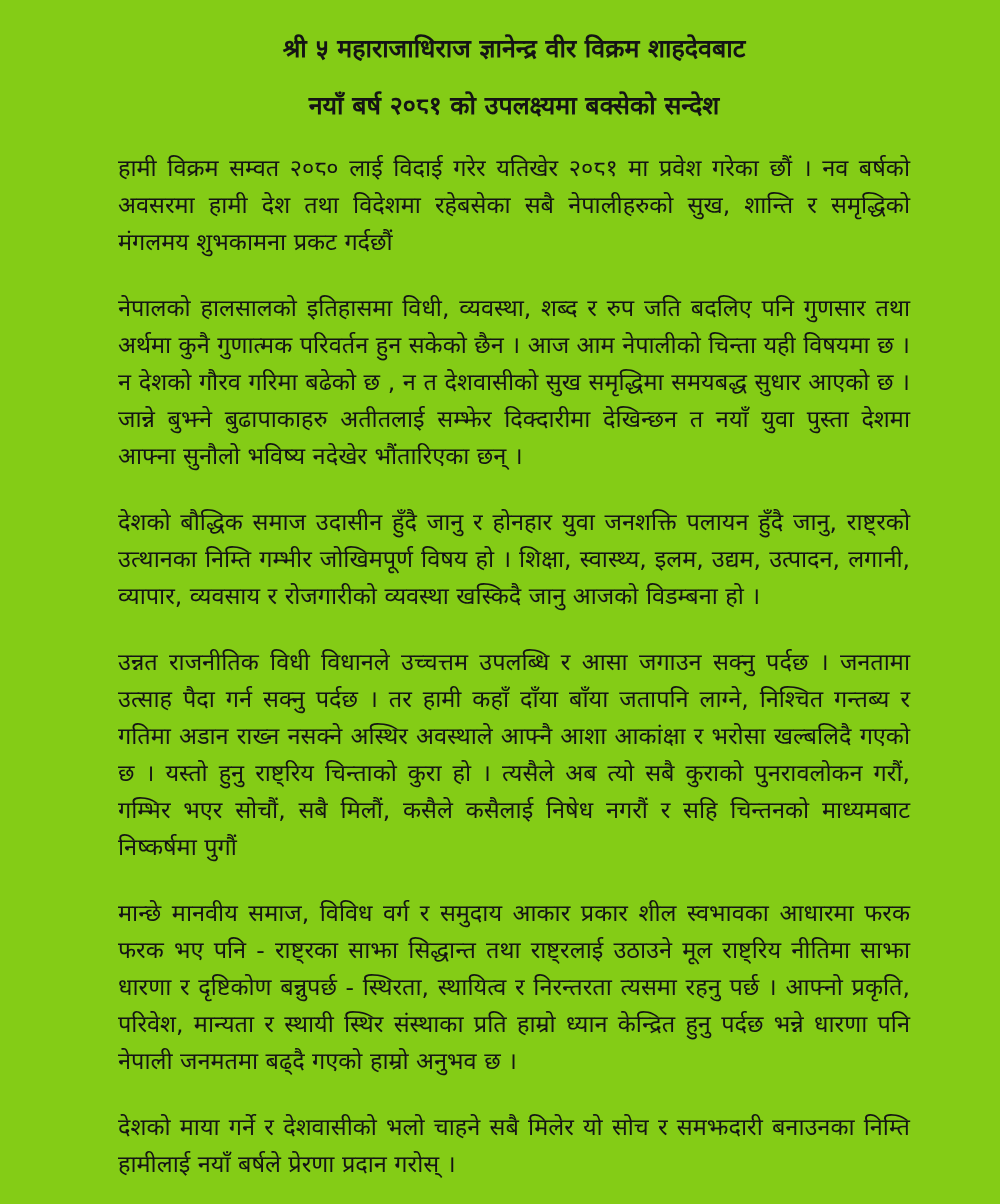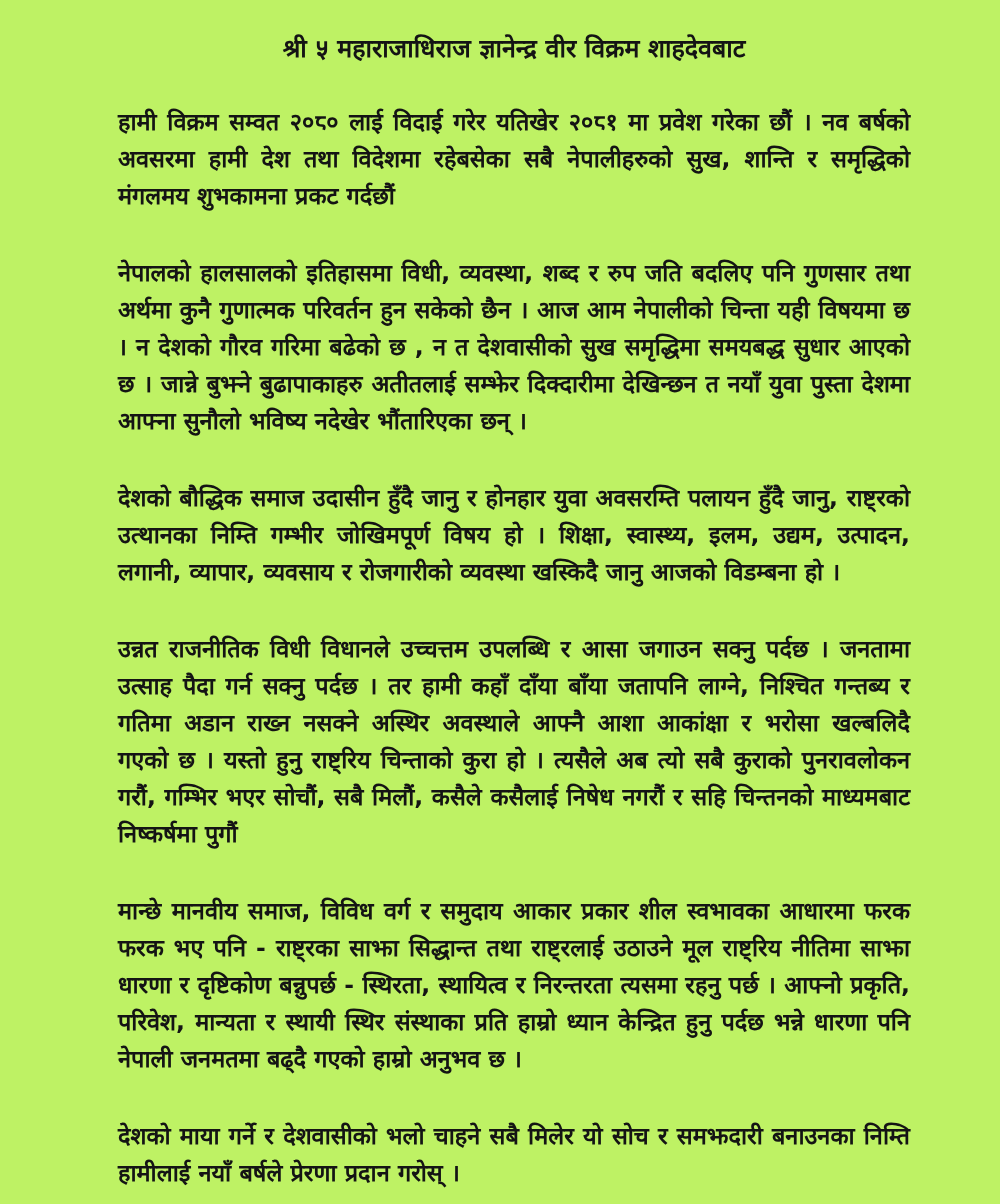--- a/index.html
+++ b/index.html
@@ -4,21 +4,21 @@
 <style>
   html, body {
     margin: 0;
     padding: 0;
     background: #ffffff;
   }
   .page {
     position: relative;
     width: 1000px;
     height: 1204px;
-    background: #bef264;
+    background: #84cc16;
     overflow: hidden;
     font-family: "DejaVu Sans", sans-serif;
     color: #141414;
   }
   .content {
     position: absolute;
     left: 118px;
     top: 34px;
     width: 792px;
   }
@@ -30,44 +30,45 @@
   }
   .title-line {
     margin: 0 0 27px 0;
   }
   .salutation {
     margin-top: 38px;
     font-weight: 700;
     font-size: 24px;
   }
   .body-paragraph {
-    margin-top: 40px;
-    font-weight: 700;
+    margin-top: 29px;
+    font-weight: 400;
     font-size: 23.5px;
     line-height: 37px;
     text-align: justify;
     text-justify: inter-word;
   }
 </style>
 </head>
 <body>
 
 <div class="page">
   <div class="content">
 
     <div class="title-block">
       <div class="title-line">श्री ५ महाराजाधिराज ज्ञानेन्द्र वीर विक्रम शाहदेवबाट</div>
+      <div class="title-line">नयाँ बर्ष २०८१ को उपलक्ष्यमा बक्सेको सन्देश</div>
     </div>
 
 
     <p class="body-paragraph">हामी विक्रम सम्वत २०८० लाई विदाई गरेर यतिखेर २०८१ मा प्रवेश गरेका छौं । नव बर्षको अवसरमा हामी देश तथा विदेशमा रहेबसेका सबै नेपालीहरुको सुख, शान्ति र समृद्धिको मंगलमय शुभकामना प्रकट गर्दछौं</p>
 
     <p class="body-paragraph">नेपालको हालसालको इतिहासमा विधी, व्यवस्था, शब्द र रुप जति बदलिए पनि गुणसार तथा अर्थमा कुनै गुणात्मक परिवर्तन हुन सकेको छैन । आज आम नेपालीको चिन्ता यही विषयमा छ । न देशको गौरव गरिमा बढेको छ , न त देशवासीको सुख समृद्धिमा समयबद्ध सुधार आएको छ । जान्ने बुझ्ने बुढापाकाहरु अतीतलाई सम्झेर दिक्दारीमा देखिन्छन त नयाँ युवा पुस्ता देशमा आफ्ना सुनौलो भविष्य नदेखेर भौंतारिएका छन् ।</p>
 
-    <p class="body-paragraph">देशको बौद्धिक समाज उदासीन हुँदै जानु र होनहार युवा अवसरम्ति पलायन हुँदै जानु, राष्ट्रको उत्थानका निम्ति गम्भीर जोखिमपूर्ण विषय हो । शिक्षा, स्वास्थ्य, इलम, उद्यम, उत्पादन, लगानी, व्यापार, व्यवसाय र रोजगारीको व्यवस्था खस्किदै जानु आजको विडम्बना हो ।</p>
+    <p class="body-paragraph">देशको बौद्धिक समाज उदासीन हुँदै जानु र होनहार युवा जनशक्ति पलायन हुँदै जानु, राष्ट्रको उत्थानका निम्ति गम्भीर जोखिमपूर्ण विषय हो । शिक्षा, स्वास्थ्य, इलम, उद्यम, उत्पादन, लगानी, व्यापार, व्यवसाय र रोजगारीको व्यवस्था खस्किदै जानु आजको विडम्बना हो ।</p>
 
     <p class="body-paragraph">उन्नत राजनीतिक विधी विधानले उच्चत्तम उपलब्धि र आसा जगाउन सक्नु पर्दछ । जनतामा उत्साह पैदा गर्न सक्नु पर्दछ । तर हामी कहाँ दाँया बाँया जतापनि लाग्ने, निश्चित गन्तब्य र गतिमा अडान राख्न नसक्ने अस्थिर अवस्थाले आफ्नै आशा आकांक्षा र भरोसा खल्बलिदै गएको छ । यस्तो हुनु राष्ट्रिय चिन्ताको कुरा हो । त्यसैले अब त्यो सबै कुराको पुनरावलोकन गरौं, गम्भिर भएर सोचौं, सबै मिलौं, कसैले कसैलाई निषेध नगरौं र सहि चिन्तनको माध्यमबाट निष्कर्षमा पुगौं</p>
 
     <p class="body-paragraph">मान्छे मानवीय समाज, विविध वर्ग र समुदाय आकार प्रकार शील स्वभावका आधारमा फरक फरक भए पनि - राष्ट्रका साझा सिद्धान्त तथा राष्ट्रलाई उठाउने मूल राष्ट्रिय नीतिमा साझा धारणा र दृष्टिकोण बन्नुपर्छ - स्थिरता, स्थायित्व र निरन्तरता त्यसमा रहनु पर्छ । आफ्नो प्रकृति, परिवेश, मान्यता र स्थायी स्थिर संस्थाका प्रति हाम्रो ध्यान केन्द्रित हुनु पर्दछ भन्ने धारणा पनि नेपाली जनमतमा बढ्दै गएको हाम्रो अनुभव छ ।</p>
 
     <p class="body-paragraph">देशको माया गर्ने र देशवासीको भलो चाहने सबै मिलेर यो सोच र समझदारी बनाउनका निम्ति हामीलाई नयाँ बर्षले प्रेरणा प्रदान गरोस् ।</p>
 
   </div>
 </div>
 

